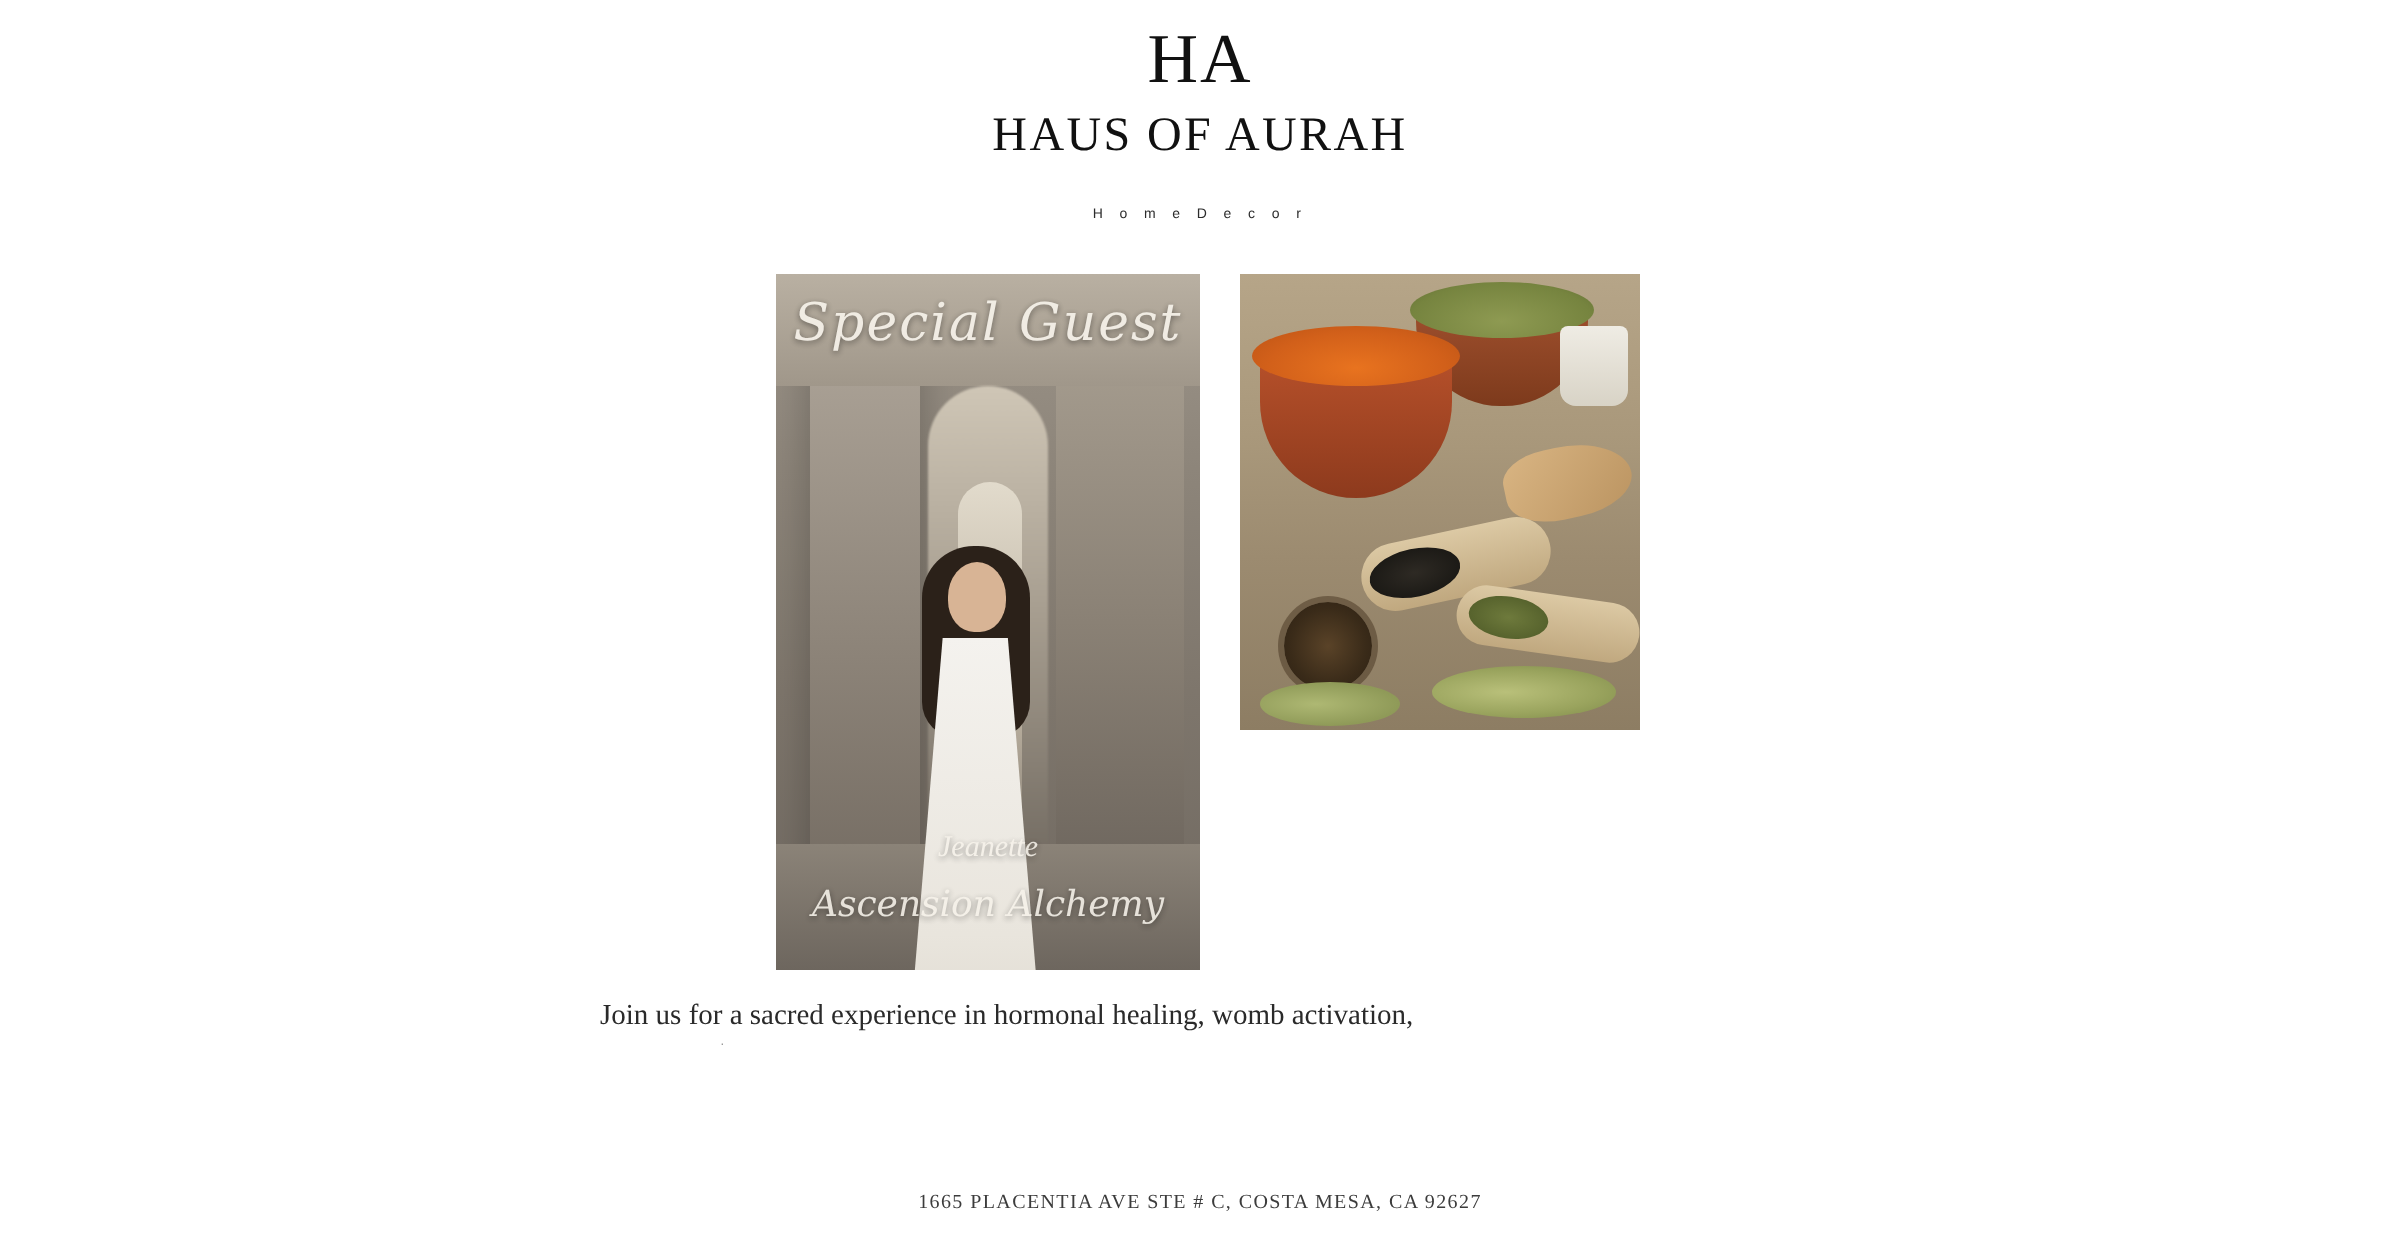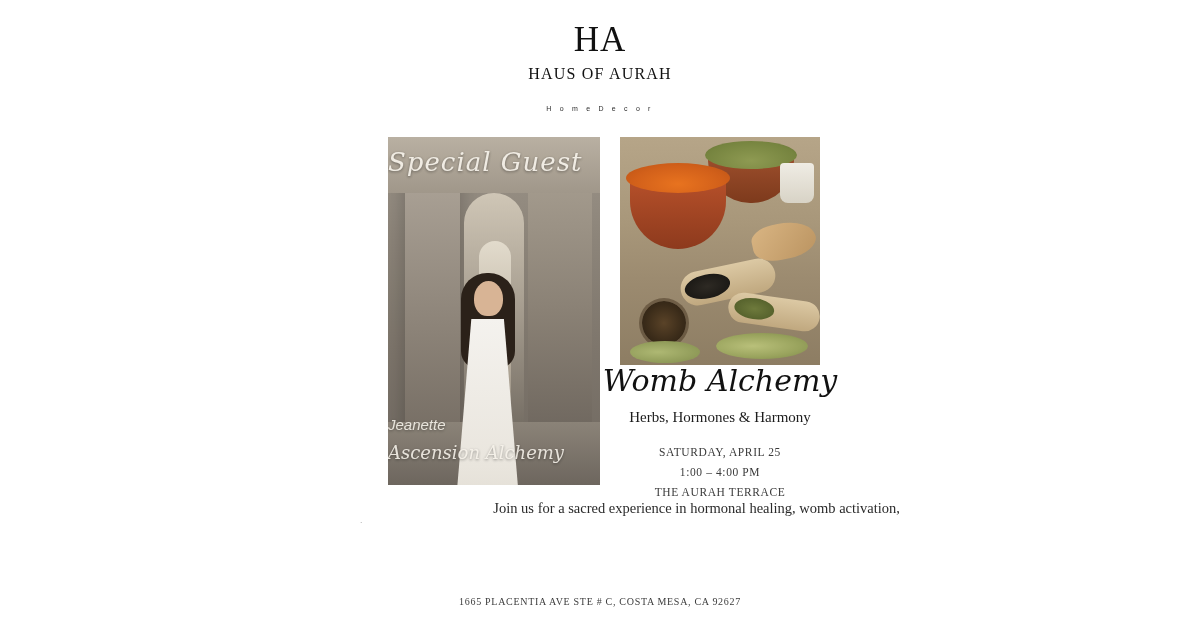--- a/index.html
+++ b/index.html
@@ -19,33 +19,33 @@
   .flyer {
     position: relative;
     width: 1200px;
     height: 630px;
     background: #ffffff;
   }
 
   
   .brand-block {
     text-align: center;
-    padding-top: 22px;
+    padding-top: 12px;
   }
   .brand-mark {
     font-family: "Liberation Serif", serif;
     font-size: 35px;
     letter-spacing: 1px;
     font-weight: 400;
     color: #111111;
     line-height: 1.05;
   }
   .brand-name {
     font-family: "Liberation Serif", serif;
-    font-size: 16px;
+    font-size: 24px;
     letter-spacing: 1.2px;
     color: #111111;
     margin-top: 6px;
   }
   .brand-tag {
     font-family: "Liberation Sans", sans-serif;
     font-size: 7px;
     letter-spacing: 3.2px;
     color: #2c2c2c;
     margin-top: 22px;
@@ -166,36 +166,37 @@
     width: 74px;
     height: 100%;
     margin-left: -37px;
     background: linear-gradient(180deg, #f4f2ee 0%, #e9e5dd 70%, #ddd8ce 100%);
     clip-path: polygon(28% 0%, 72% 0%, 96% 100%, 4% 100%);
   }
   .photo-guest .overlay-text {
     position: absolute;
     left: 0;
     width: 100%;
+    text-align: center;
     color: #f6f2ea;
     text-shadow: 0 1px 3px rgba(0,0,0,.45);
   }
   .guest-title {
     top: 10px;
     font-size: 26px;
     font-style: italic;
     font-family: "DejaVu Serif", serif;
     letter-spacing: 1px;
     opacity: .92;
   }
   .guest-name {
     bottom: 52px;
     font-size: 15px;
     font-style: italic;
-    font-family: Liberation Sans, sans-serif;
+    font-family: Liberation Serif, serif;
     opacity: .88;
   }
   .guest-sub {
     bottom: 22px;
     font-size: 18px;
     font-style: italic;
     font-family: "DejaVu Serif", serif;
     opacity: .88;
   }
 
@@ -356,21 +357,21 @@
     color: #3a3a3a;
     line-height: 1.75;
   }
 
   
   .description {
     position: absolute;
     left: 300px;
     top: 500px;
     width: 600px;
-    text-align: right;
+    text-align: left;
     font-family: "Liberation Serif", serif;
     font-size: 14.5px;
     line-height: 1.22;
     color: #2a2a2a;
   }
   .description div { white-space: nowrap; }
 
   .tiny-mark {
     position: absolute;
     left: 360px;
@@ -433,29 +434,20 @@
         </div>
       <div class="ginger"></div>
       <div class="scoop s1"></div>
       <div class="scoop s2"></div>
       <div class="star-anise"></div>
       <div class="cardamom"></div>
       <div class="cardamom2"></div>
     </div>
   </div>
 
-  <div class="event-block">
-    <div class="event-title">Womb Alchemy</div>
-    <div class="event-subtitle">Herbs, Hormones &amp; Harmony</div>
-    <div class="event-details">
-      <div>SATURDAY, APRIL 25</div>
-      <div>1:00 – 4:00 PM</div>
-      <div>THE AURAH TERRACE</div>
-    </div>
-  </div>
 
   <div class="tiny-mark">·</div>
   <div class="description">
     <div>Join us for a sacred experience in hormonal healing, womb activation,</div>
   </div>
 
   <div class="address">1665 PLACENTIA AVE STE # C, COSTA MESA, CA 92627</div>
 
 </div>
 

